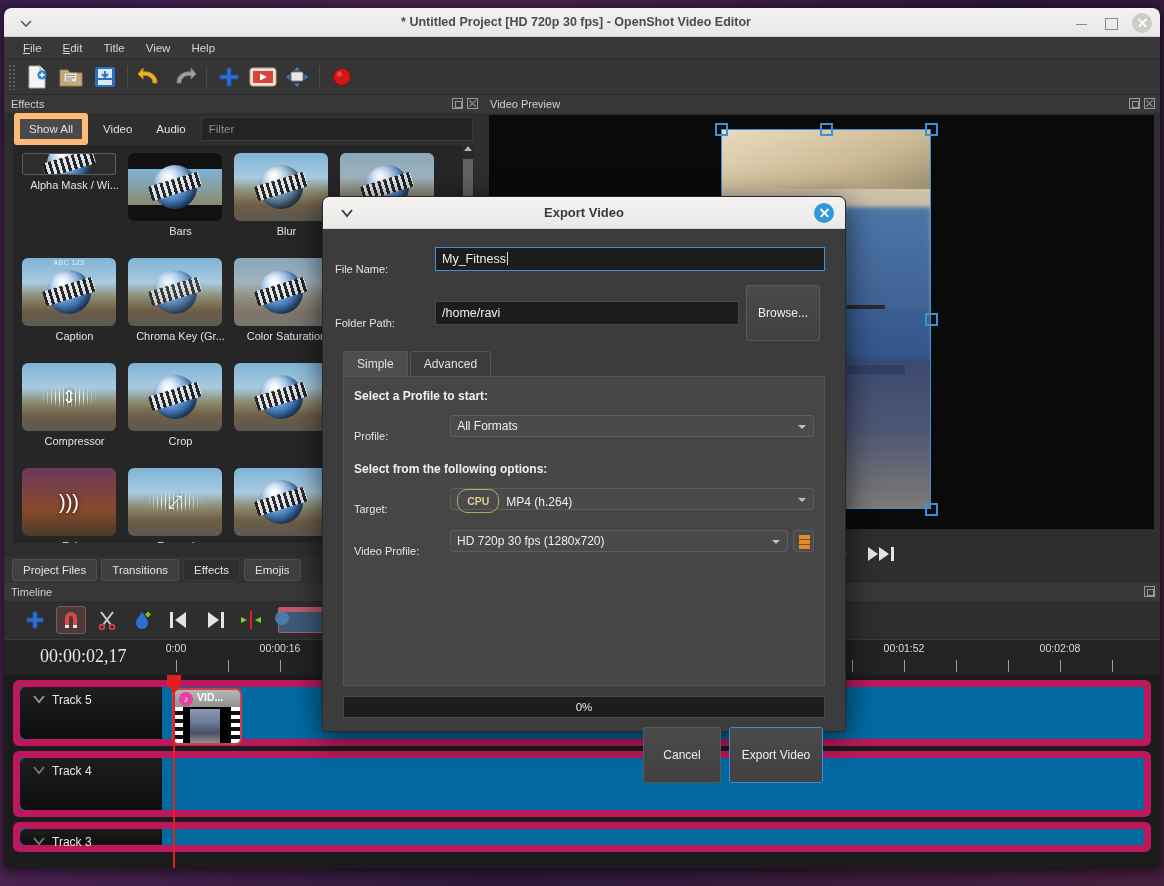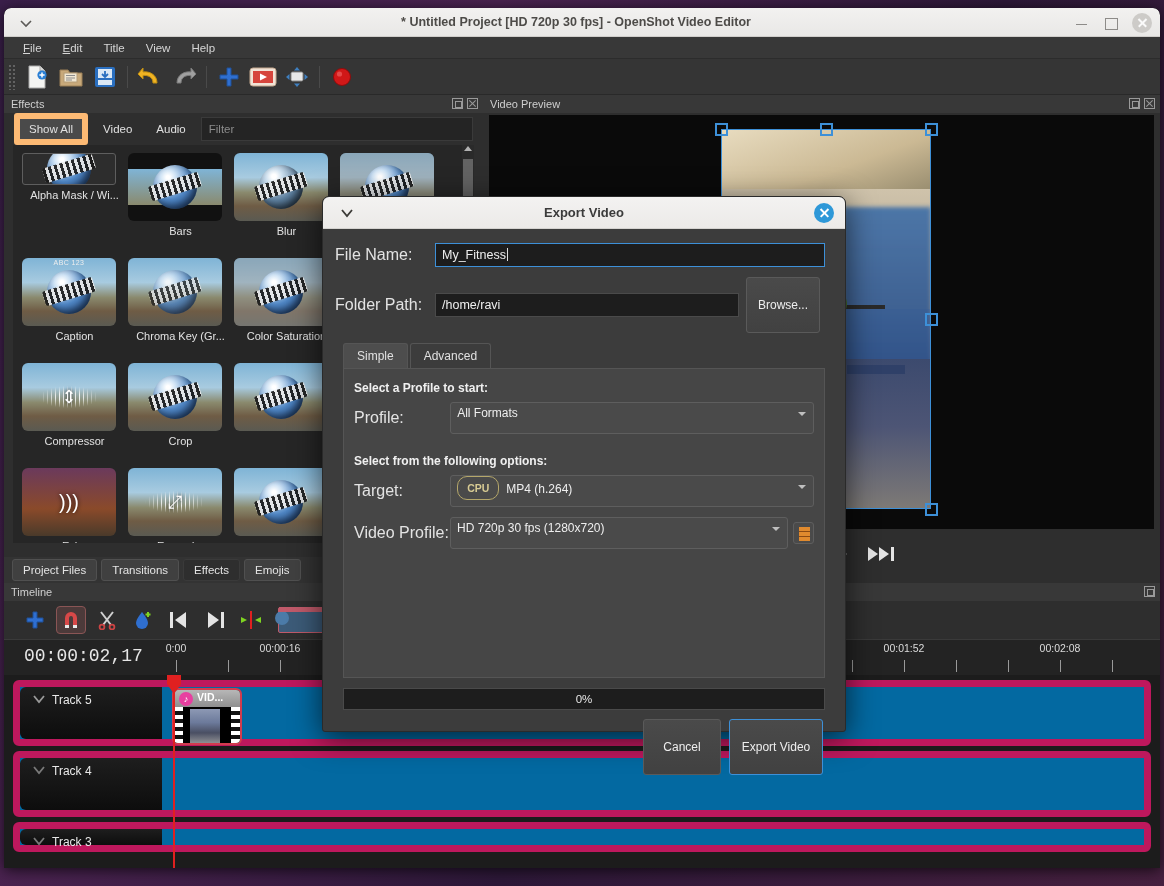--- a/index.html
+++ b/index.html
@@ -206,22 +206,22 @@
   .tl-toolbar { height: 38px; display: flex; align-items: center; gap: 6px; padding-left: 16px; background:#2e2e2e; }
   .tl-btn { width: 30px; height: 28px; display: flex; align-items: center; justify-content: center; }
   .tl-btn.active { background: #4c3a3a; border: 1px solid #8a5555; border-radius: 4px; }
   .tl-zoomwidget { width: 78px; height: 26px; margin-left: 6px; position: relative;
      background: #3c5b78; border: 1.5px solid #c05a6a; border-radius: 2px; }
   .tl-zoomwidget::before { content:""; position:absolute; left:-4px; top:3px; width:14px;height:14px;border-radius:50%;
      background:#4b7ba8; }
   .tl-zoomwidget::after { content:""; position:absolute; left:0; top:-1px; width:100%; height:5px; background:#c05a6a; }
 
   .tl-ruler-row { position: relative; height: 36px; background: #232323; border-top:1px solid #3a3a3a; }
-  .timecode { position: absolute; left: 20px; top: 6px; font-size: 18px; color: #e6e6e6;
-     font-family: Liberation Mono, monospace; }
+  .timecode { position: absolute; left: 36px; top: 6px; font-size: 18px; color: #e6e6e6;
+     font-family: Liberation Serif, serif; }
   .ruler { position: absolute; left: 150px; top: 0; right: 0; height: 36px; }
   .tick { position: absolute; top: 20px; width: 1px; height: 12px; background: #9a9a9a; }
   .tick-label { position: absolute; top: 2px; font-size: 10.5px; color: #dcdcdc; transform: translateX(-50%); }
 
   .tracks { position: relative; height: 233px; background: #1c1c1c; overflow: hidden; }
   .track {
     position: relative; margin: 5px 9px 0 9px; height: 66px;
     background: #0369a1; border: 7px solid #be185d; border-radius: 6px;
   }
   .track-name { position: absolute; left: 12px; top: 6px; font-size: 12px; color: #e8e8e8; }
@@ -263,41 +263,41 @@
     position: absolute; right: 11px; top: 6px; width: 20px; height: 20px; border-radius: 50%;
     background: #2e98d8;
   }
   .dlg-close::before, .dlg-close::after {
     content:""; position:absolute; left:4.5px; top:9px; width:11px; height:1.8px; background:#fff;
   }
   .dlg-close::before { transform: rotate(45deg); } .dlg-close::after { transform: rotate(-45deg); }
 
   .dlg-body { padding: 14px 12px 0 12px; }
   .row { display: flex; align-items: center; margin-bottom: 10px; }
-  .row-label { width: 100px; font-size: 16px; color: #e3e3e3; }
+  .row-label { width: 100px; font-size: 11px; color: #e3e3e3; margin-top: 20px; }
   .inp {
     height: 24px; background: #1d1d1d; border: 1px solid #4a4a4a; color: #efefef;
     font-size: 12.5px; padding: 0 6px; line-height: 22px;
   }
   .inp.focus { border: 1.5px solid #3d90d8; }
   .caret { display:inline-block; width:1px; height:13px; background:#ddd; vertical-align:-2px; margin-left:1px; }
   .btn {
     background: linear-gradient(#4a4a4a,#414141); border: 1px solid #5a5a5a; border-radius: 3px;
     color: #eee; font-size: 12px; padding: 20px 11px;
   }
   .btn.primary { border: 1.6px solid #3d90d8; }
 
   .tabs { display: flex; gap: 2px; margin-top: 6px; padding-left: 8px; }
   .tab { font-size: 12px; color: #e0e0e0; padding: 5px 13px; background: #3c3c3c;
      border: 1px solid #555; border-bottom: none; border-radius: 3px 3px 0 0; }
   .tab.active { background: #4d4d4d; }
   .tabpanel { background: #464646; border: 1px solid #555; margin: 0 8px; padding: 12px 10px 10px 10px; height: 310px; }
   .section-head { font-size: 12px; font-weight: bold; color: #f0f0f0; margin-bottom: 7px; }
   .sel {
-    height: 32px; background: #4a4a4a; border: 1px solid #5e5e5e; border-radius: 3px;
+    height: 22px; background: #4a4a4a; border: 1px solid #5e5e5e; border-radius: 3px;
     color: #eee; font-size: 12px; padding: 0 6px; line-height: 20px; position: relative;
   }
   .sel .arrow {
     position: absolute; right: 7px; top: 9px; width: 0; height: 0;
     border-left: 4px solid transparent; border-right: 4px solid transparent; border-top: 4px solid #bfbfbf;
   }
   .cpu-badge {
     display: inline-block; border: 1.5px solid #b5a76a; border-radius: 10px;
     color: #d8cb93; font-size: 10.5px; font-weight: bold; padding: 1px 9px; margin-right: 7px;
     vertical-align: 1px;

